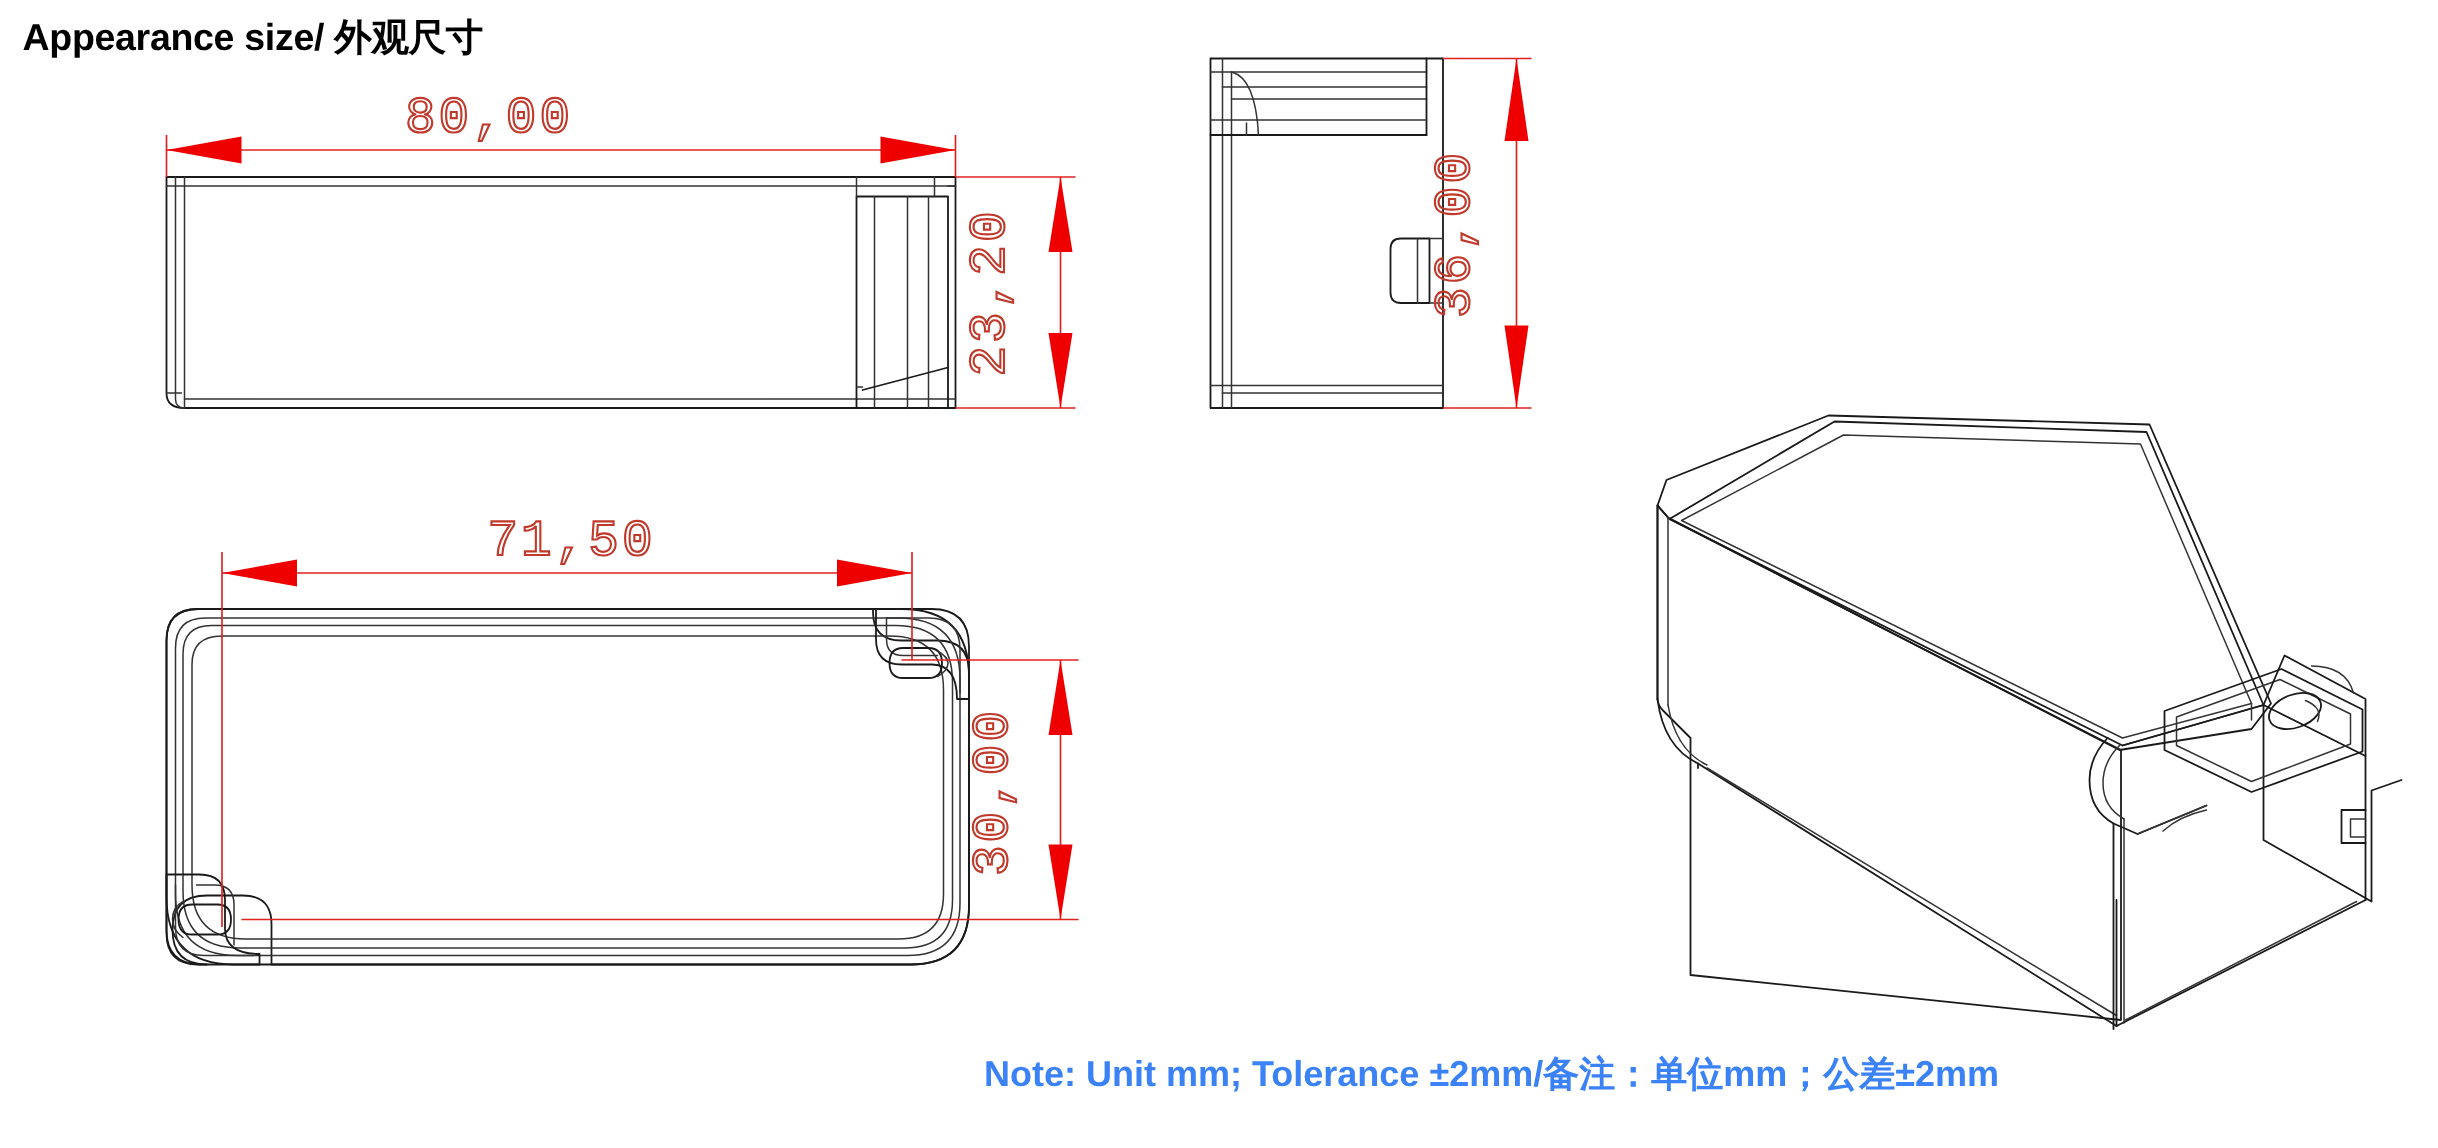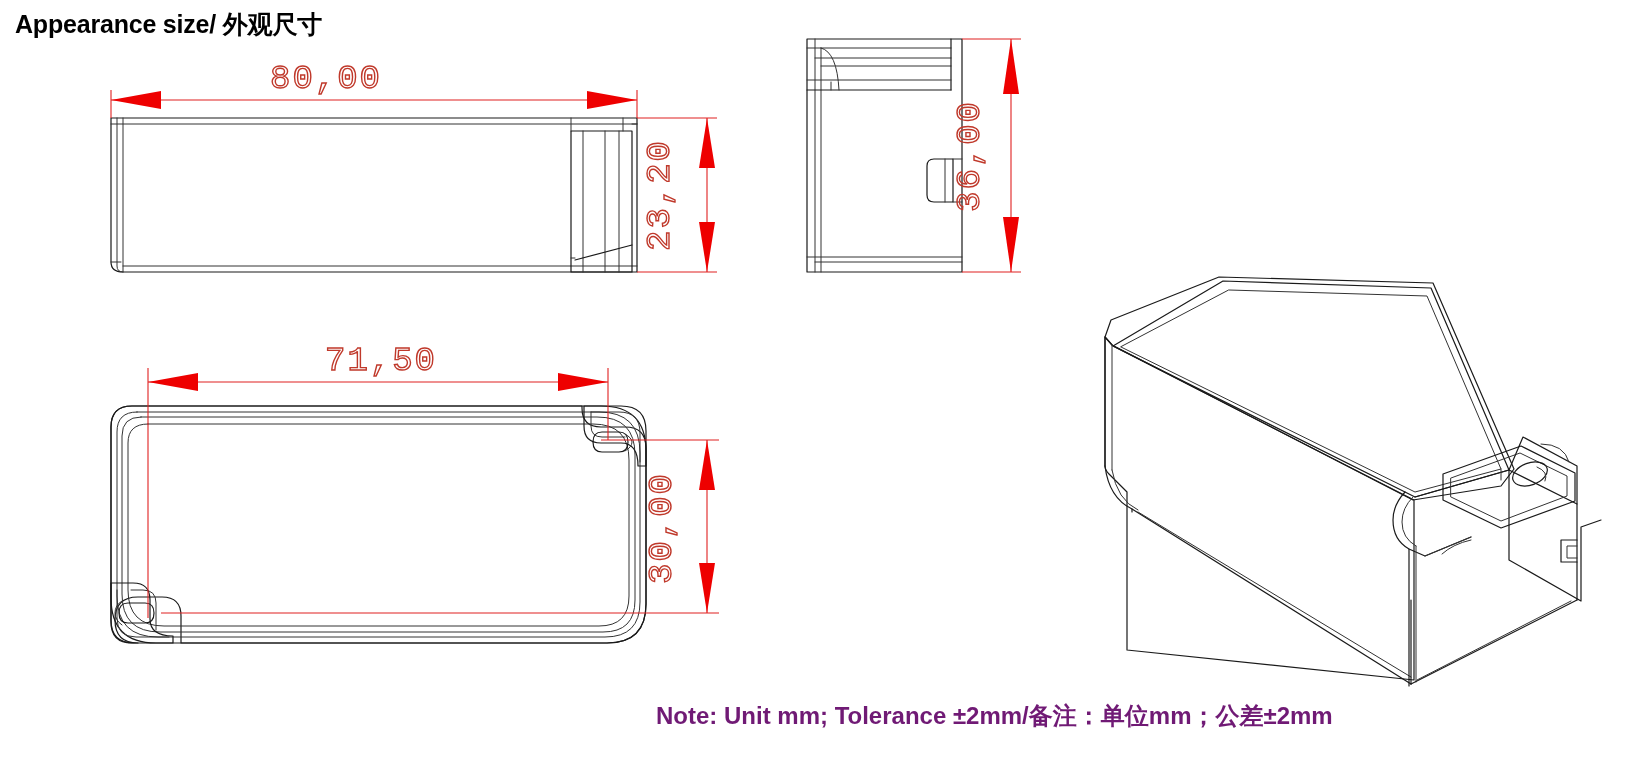--- a/index.html
+++ b/index.html
@@ -32,21 +32,21 @@
     letter-spacing: -0.2px;
     white-space: nowrap;
   }
   .note-text {
     position: absolute;
     left: 655px;
     top: 700px;
     font-family: "Liberation Sans", sans-serif;
     font-size: 24px;
     font-weight: bold;
-    color: #701a75;
+    color: #3b82f6;
     white-space: nowrap;
   }
   svg.cad {
     position: absolute;
     left: 0;
     top: 0;
     width: 1625px;
     height: 765px;
     overflow: visible;
   }

